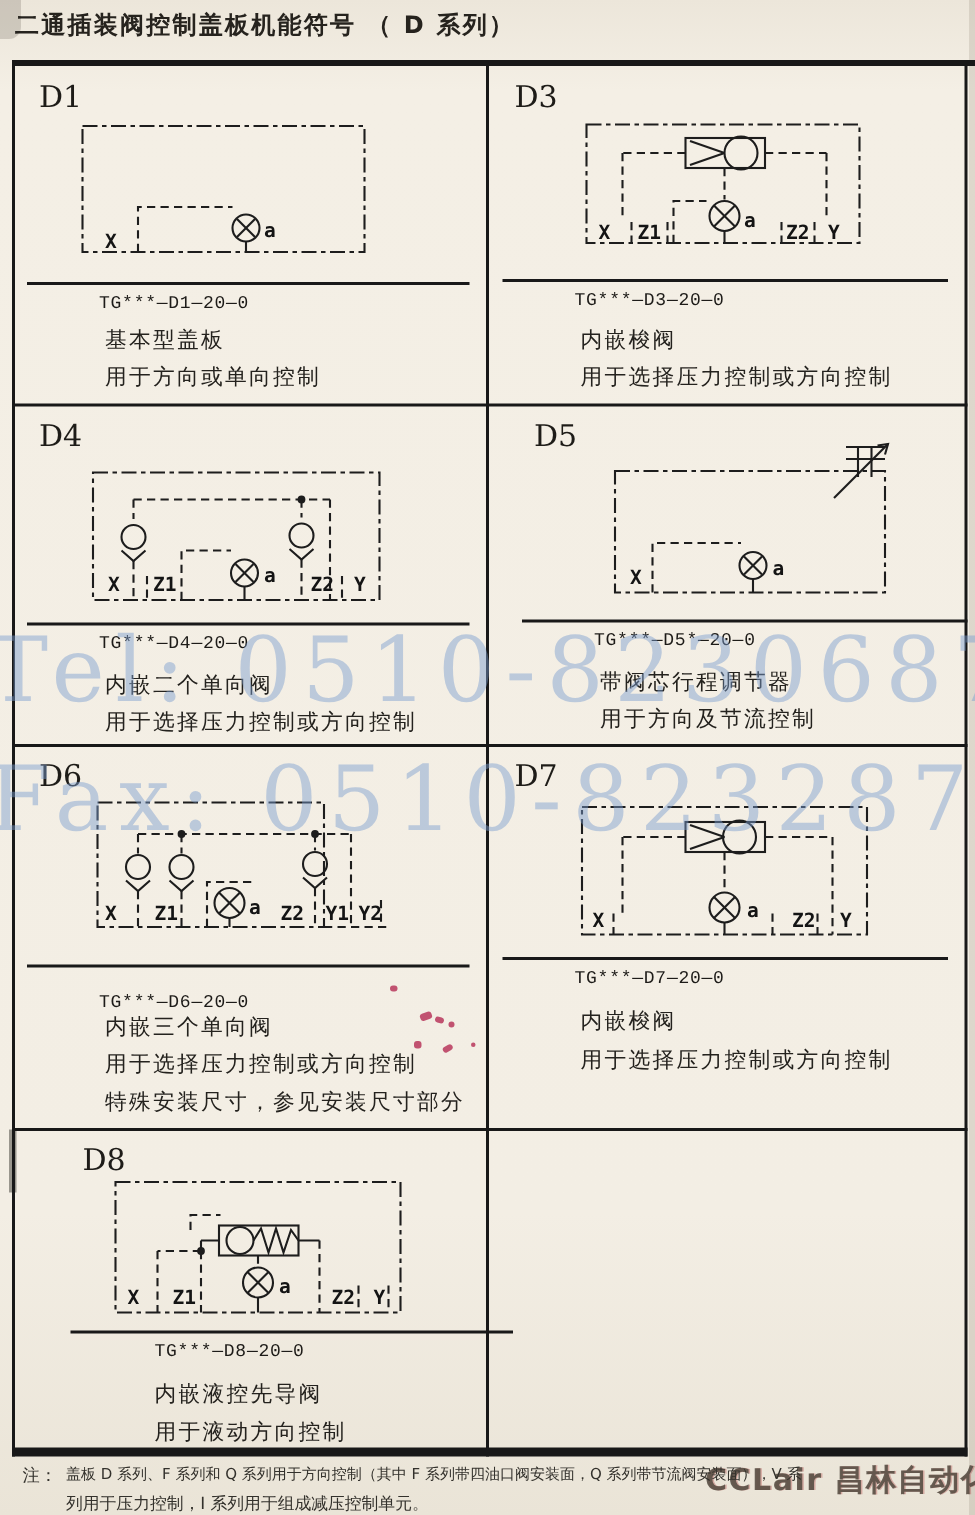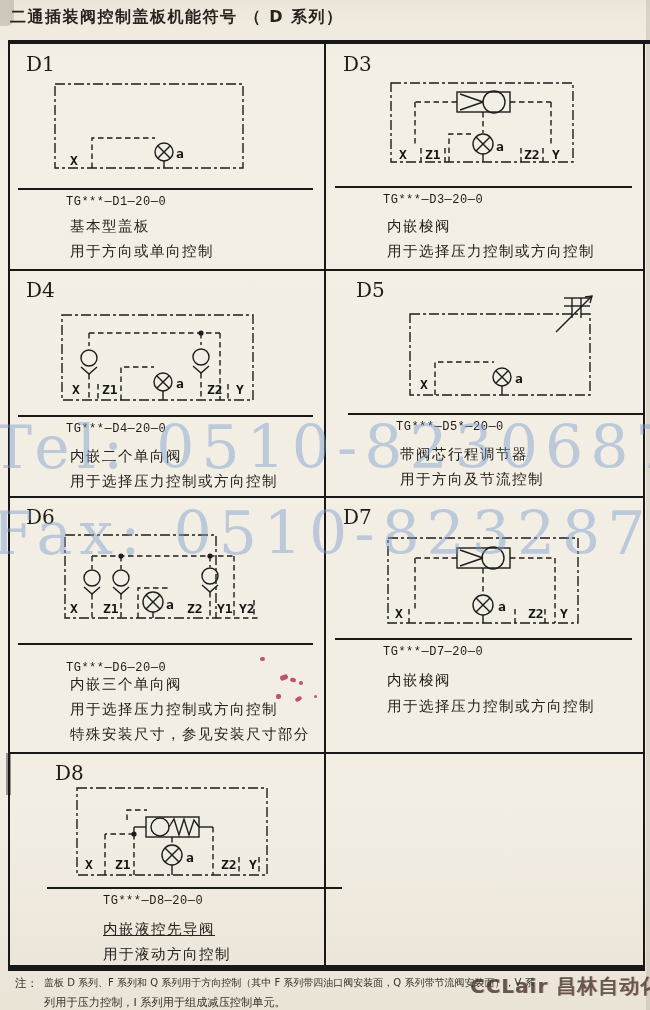--- a/index.html
+++ b/index.html
@@ -271,21 +271,21 @@
       <line class="da" x1="202" y1="104" x2="202" y2="122"></line>
       <line class="da" x1="222" y1="104" x2="222" y2="122"></line>
       <text class="pt" x="48" y="116">X</text>
       <text class="pt" x="78" y="116">Z1</text>
       <text class="pt" x="149" y="109">a</text>
       <text class="pt" x="184" y="116">Z2</text>
       <text class="pt" x="212" y="116">Y</text>
     </svg>
     <div class="sep" style="top:134px;width:295px;"></div>
     <div class="model" style="top:141px;left:66px;">TG***—D8—20—0</div>
-    <div class="desc" style="top:167px;left:66px;text-decoration:underline;">内嵌液控先导阀</div>
+    <div class="desc" style="top:167px;left:66px;">内嵌液控先导阀</div>
     <div class="desc" style="top:192px;left:66px;">用于液动方向控制</div>
   </div>
 
   <div class="cell" style="left:325px;top:753px;width:319px;height:212px;"></div>
 
   <div class="wm" style="top:412px;">Tel: 0510-82306871</div>
   <div class="wm" style="top:498px;">Fax: 0510-82328771</div>
   <div class="wm-brand">CCLair 昌林自动化</div>
 
   <div class="note-label">注：</div>

